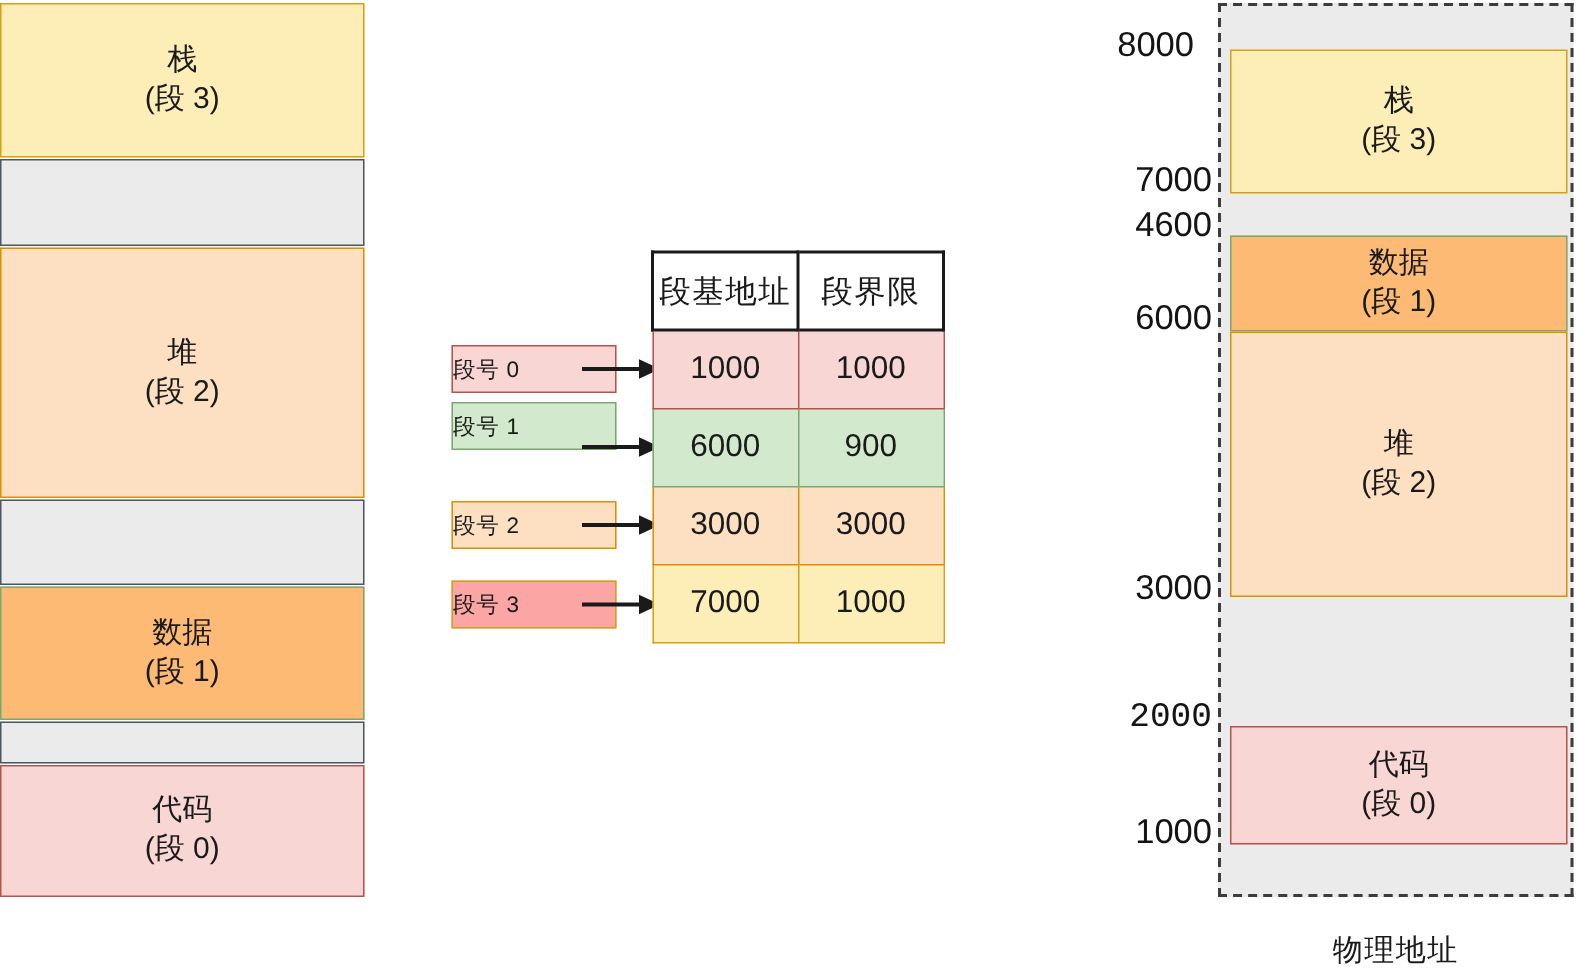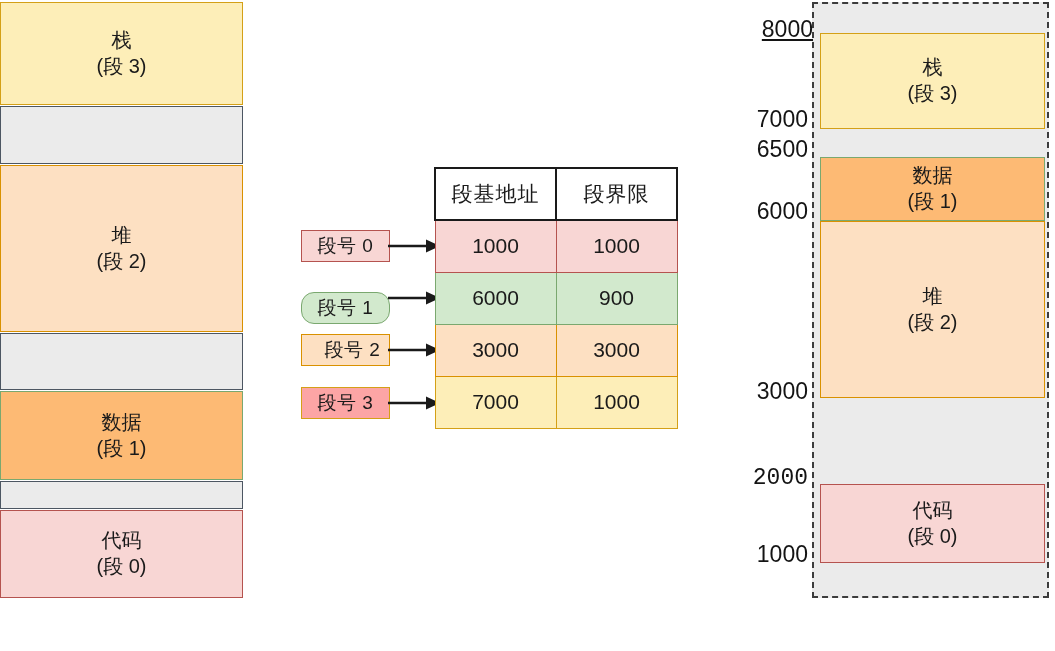--- a/index.html
+++ b/index.html
@@ -62,41 +62,41 @@
     position:absolute;
     width:80px;
     text-align:right;
     font-size:23px;
     color:#141414;
     white-space:nowrap;
   }
 
   
   .segtag{
-    position:absolute;left:301px;width:89px;height:32px;
-    box-sizing:border-box;
-    display:flex;align-items:center;justify-content:center;
-    font-size:19px;
+    position:absolute;left:301px;width:110px;height:32px;
+    box-sizing:border-box;
+    display:flex;align-items:center;
+    font-size:15px;
     letter-spacing:.5px;
   }
   .t-code{background:#f8d6d4;border:1.5px solid #b5534f;}
   .t-data{background:#d2e9cd;border:1.5px solid #7aa86f;}
   .t-heap{background:#fde0c2;border:1.5px solid #d99100;}
   .t-stack{background:#fca5a5;border:1.5px solid #d4a017;}
 
   .arrow{position:absolute;height:20px;width:52px;}
 
   
   #seg-table{
     position:absolute;left:434px;top:167px;
     border-collapse:collapse;
     table-layout:fixed;
   }
   #seg-table th,#seg-table td{
-    width:121px;height:52px;
+    width:97px;height:52px;
     box-sizing:border-box;
     text-align:center;
     font-weight:normal;
     font-size:21px;
     padding:0;
   }
   #seg-table th{
     background:#ffffff;
     border:2px solid #1a1a1a;
     font-size:21px;
@@ -136,28 +136,28 @@
     </div>
 
   <div id="segment-tags">
       <div class="segtag t-code" style="top: 230px;">
         <span>段号 0</span>
       </div>
       <svg class="arrow" viewBox="0 0 52 20" style="position: absolute; left: 388px; top: 236px;">
         <line x1="0" y1="10" x2="40" y2="10" stroke="#1a1a1a" stroke-width="2.6"></line>
         <polygon points="38,3.5 52,10 38,16.5" fill="#1a1a1a"></polygon>
       </svg>
-      <div class="segtag t-data" style="top: 292px; border-radius: 13px;">
+      <div class="segtag t-data" style="top: 268px;">
         <span>段号 1</span>
       </div>
       <svg class="arrow" viewBox="0 0 52 20" style="position: absolute; left: 388px; top: 288px;">
         <line x1="0" y1="10" x2="40" y2="10" stroke="#1a1a1a" stroke-width="2.6"></line>
         <polygon points="38,3.5 52,10 38,16.5" fill="#1a1a1a"></polygon>
       </svg>
-      <div class="segtag t-heap" style="top: 334px; padding-left: 14px;">
+      <div class="segtag t-heap" style="top: 334px;">
         <span>段号 2</span>
       </div>
       <svg class="arrow" viewBox="0 0 52 20" style="position: absolute; left: 388px; top: 340px;">
         <line x1="0" y1="10" x2="40" y2="10" stroke="#1a1a1a" stroke-width="2.6"></line>
         <polygon points="38,3.5 52,10 38,16.5" fill="#1a1a1a"></polygon>
       </svg>
       <div class="segtag t-stack" style="top: 387px;">
         <span>段号 3</span>
       </div>
       <svg class="arrow" viewBox="0 0 52 20" style="position: absolute; left: 388px; top: 393px;">
@@ -205,22 +205,23 @@
       <div class="rblk c-heap" style="top: 217px; height: 177px;">
         <span>堆</span>
         <span>(段 2)</span>
       </div>
       <div class="rblk c-code" style="top: 480px; height: 79px;">
         <span>代码</span>
         <span>(段 0)</span>
       </div>
     </div>
   <div id="address-ruler">
-      <div class="addr-lbl" style="left: 733px; top: 16px; text-decoration: underline;">8000</div>
+      <div class="addr-lbl" style="left: 716px; top: 16px;">8000</div>
       <div class="addr-lbl" style="left: 728px; top: 106px;">7000</div>
-      <div class="addr-lbl" style="left: 728px; top: 136px;">6500</div>
+      <div class="addr-lbl" style="left: 728px; top: 136px;">4600</div>
       <div class="addr-lbl" style="left: 728px; top: 198px;">6000</div>
       <div class="addr-lbl" style="left: 728px; top: 378px;">3000</div>
       <div class="addr-lbl" style="left: 728px; top: 465px; font-family: Liberation Mono, monospace;">2000</div>
       <div class="addr-lbl" style="left: 728px; top: 541px;">1000</div>
     </div>
+  <div id="right-caption">物理地址</div>
 
 </div>
 
 </body></html>

